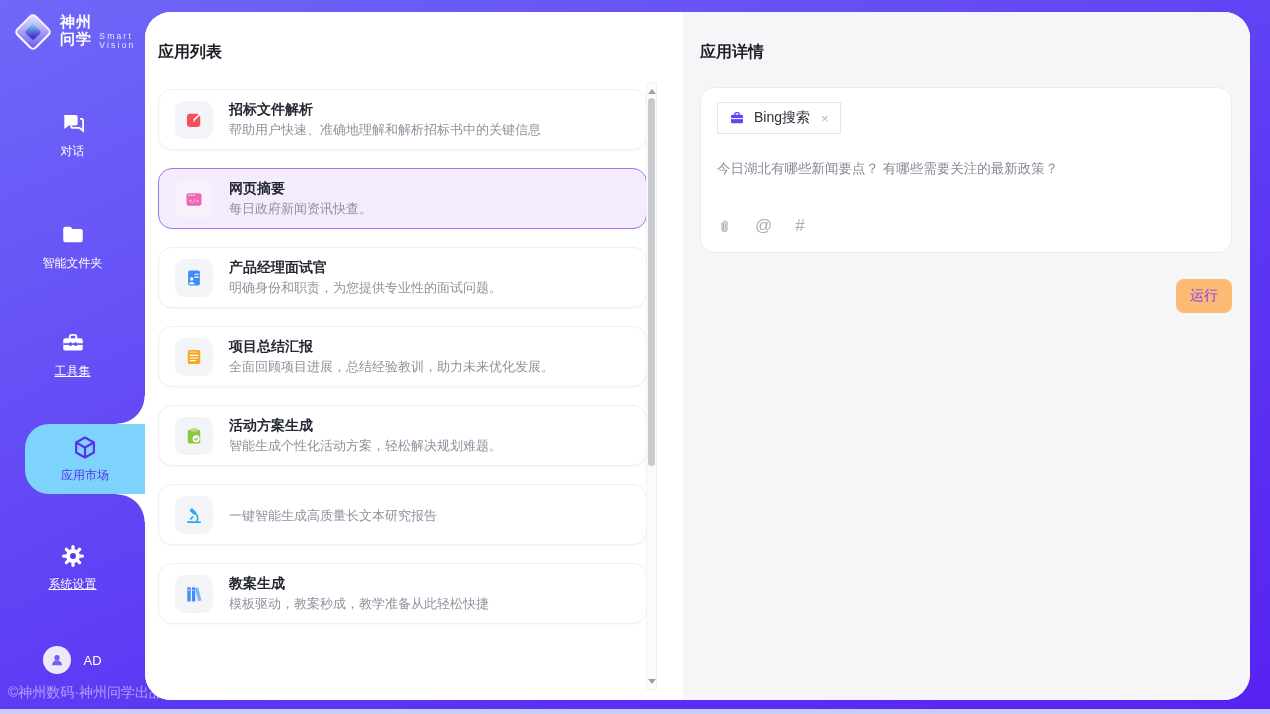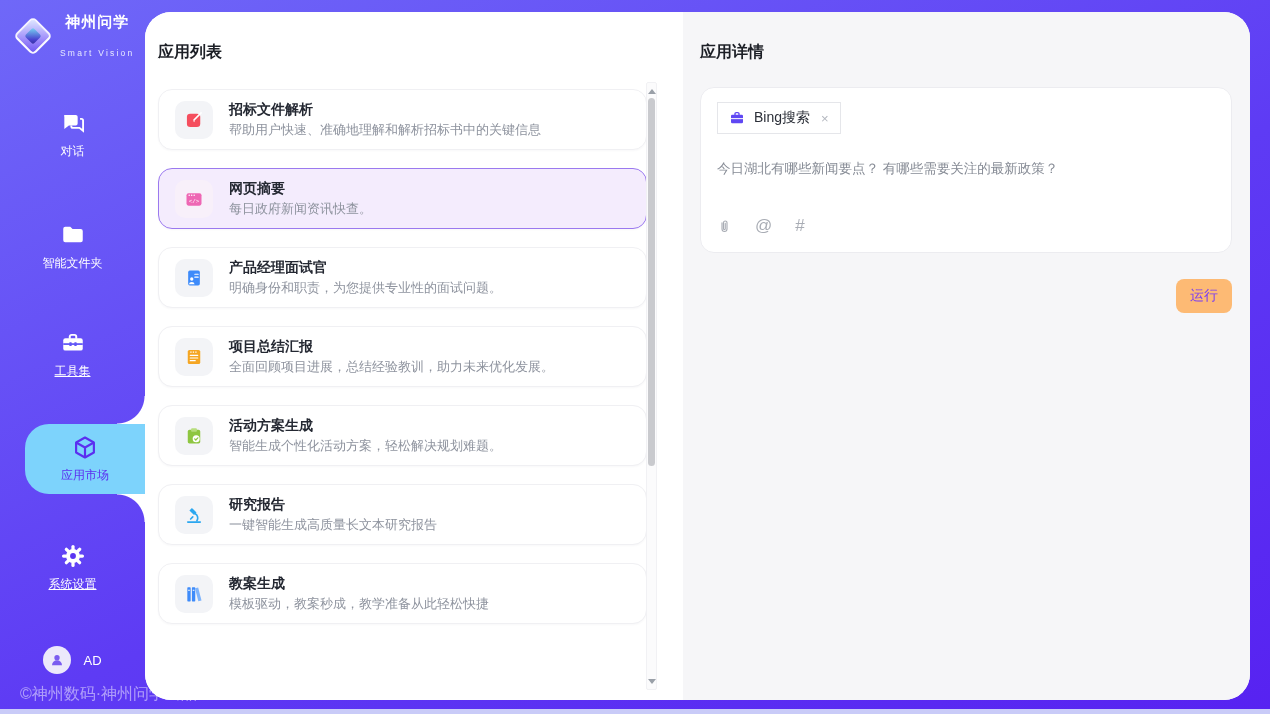--- a/index.html
+++ b/index.html
@@ -14,41 +14,41 @@
 
   
   .sidebar{position:absolute;left:0;top:0;width:145px;height:100%;z-index:2;}
   .logo{position:absolute;top:14px;left:16px;display:flex;align-items:center;gap:10px;}
   .logo-diamond{width:34px;height:34px;position:relative;flex:none;}
   .logo-diamond .outer{position:absolute;inset:3px;transform:rotate(45deg);border-radius:5px;
     background:linear-gradient(135deg,#dfe9ff 0%,#9f8cfb 60%,#6d55f0 100%);
     border:2px solid rgba(255,255,255,.9);}
   .logo-diamond .inner{position:absolute;inset:11px;transform:rotate(45deg);border-radius:2px;
     background:linear-gradient(135deg,#79d8f2 0%,#4a43cf 70%,#342e9e 100%);}
-  .logo-texts{display:flex;flex-direction:column;line-height:1.1;align-items:center;}
+  .logo-texts{display:flex;flex-direction:row;line-height:1.1;}
   .logo-name{color:#fff;font-size:15px;font-weight:700;letter-spacing:1px;}
   .logo-sub{color:#e6e9ff;font-size:8.5px;letter-spacing:2.2px;margin-top:18px;}
 
   .nav-item{position:absolute;left:0;width:145px;display:flex;flex-direction:column;align-items:center;gap:7px;cursor:pointer;}
   .nav-icon{width:26px;height:26px;display:flex;align-items:center;justify-content:center;}
   .nav-label{color:#fff;font-size:12px;}
   .nav-label.u{text-decoration:underline;}
 
   .nav-active{position:absolute;left:25px;width:120px;top:424px;height:70px;background:#7dd3fc;
     border-radius:24px 0 0 24px;display:flex;flex-direction:column;align-items:center;justify-content:center;gap:6px;cursor:pointer;}
   .nav-active::before{content:'';position:absolute;right:0;top:-28px;width:28px;height:28px;
     background:radial-gradient(circle at 0 0, transparent 27px,#fff 28px);}
   .nav-active::after{content:'';position:absolute;right:0;bottom:-28px;width:28px;height:28px;
     background:radial-gradient(circle at 0 100%, transparent 27px,#fff 28px);}
   .nav-active .nav-label{color:#5b2ff0;}
 
   .user-row{position:absolute;left:0;top:646px;width:145px;display:flex;align-items:center;justify-content:center;gap:12px;cursor:pointer;}
   .avatar{width:28px;height:28px;border-radius:50%;background:#ece9fb;display:flex;align-items:center;justify-content:center;}
   .user-name{color:#fff;font-size:13px;}
-  .sb-footer{position:absolute;left:20px;top:684px;color:rgba(255,255,255,.5);font-size:16px;white-space:nowrap;}
+  .sb-footer{position:absolute;left:8px;top:684px;color:rgba(255,255,255,.5);font-size:14px;white-space:nowrap;}
 
   
   .content{position:absolute;left:145px;top:12px;right:20px;bottom:14px;border-radius:26px;overflow:hidden;
     display:flex;background:#fff;z-index:1;}
 
   
   .col-list{width:538px;background:#fff;position:relative;padding:30px 0 3px 13px;flex:none;}
   .panel-title{font-size:16px;font-weight:700;color:#1c1f26;}
   .cards{margin-top:26px;width:489px;display:flex;flex-direction:column;gap:18px;}
   .card{height:61px;border:1px solid #f0f0f3;border-radius:14px;background:#fff;
@@ -258,21 +258,20 @@
       <div class="card">
         <span class="app-icon">
           <svg width="20" height="20" viewBox="0 0 24 24">
               <path d="M9.5 3.5l5.5 5.5-3 3-5.5-5.5z" fill="#2ba7f0"></path>
               <path d="M13.5 10.5a6 6 0 0 1 2 8.5" fill="none" stroke="#2ba7f0" stroke-width="2" stroke-linecap="round"></path>
               <path d="M4.5 20.5h15" stroke="#2ba7f0" stroke-width="2" stroke-linecap="round"></path>
               <path d="M8 16.8l2.5-2.5" stroke="#2ba7f0" stroke-width="2" stroke-linecap="round"></path>
             </svg>
         </span>
         <span class="card-texts">
-          <div class="card-title">研究报告</div>
           <div class="card-desc">一键智能生成高质量长文本研究报告</div>
         </span>
       </div>
 
       <div class="card">
         <span class="app-icon">
           <svg width="20" height="20" viewBox="0 0 24 24">
               <rect x="4" y="4" width="4" height="17" rx="0.8" fill="#3e8bfa"></rect>
               <rect x="9.5" y="4" width="4" height="17" rx="0.8" fill="#3e8bfa"></rect>
               <path d="M15 5.2l3.8-1 4 15.5-3.8 1z" transform="translate(-1.8 0)" fill="#7fb4fc"></path>

